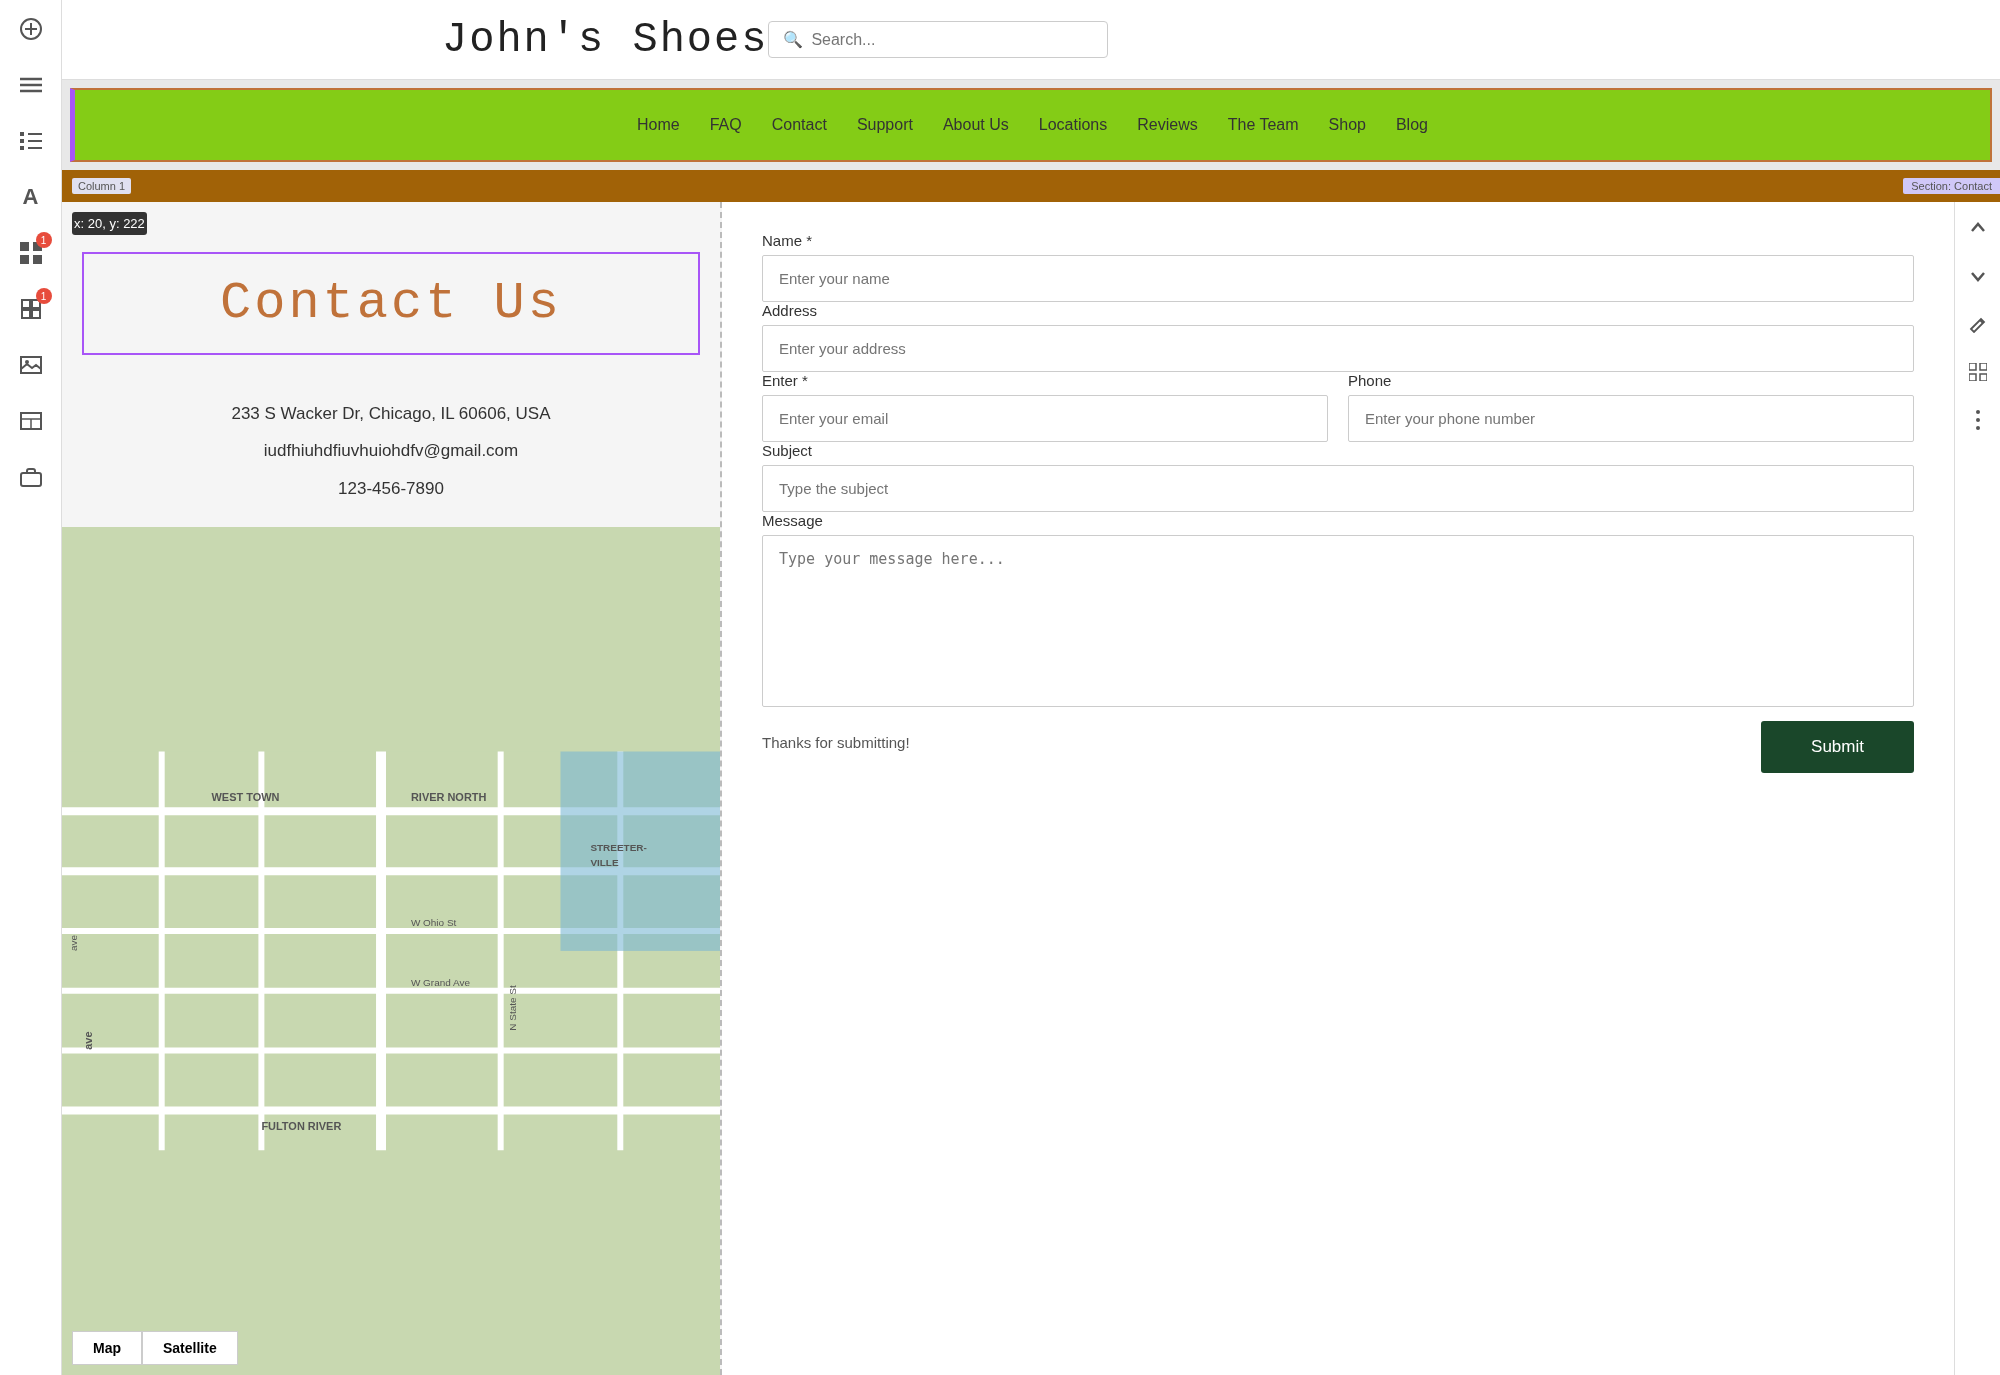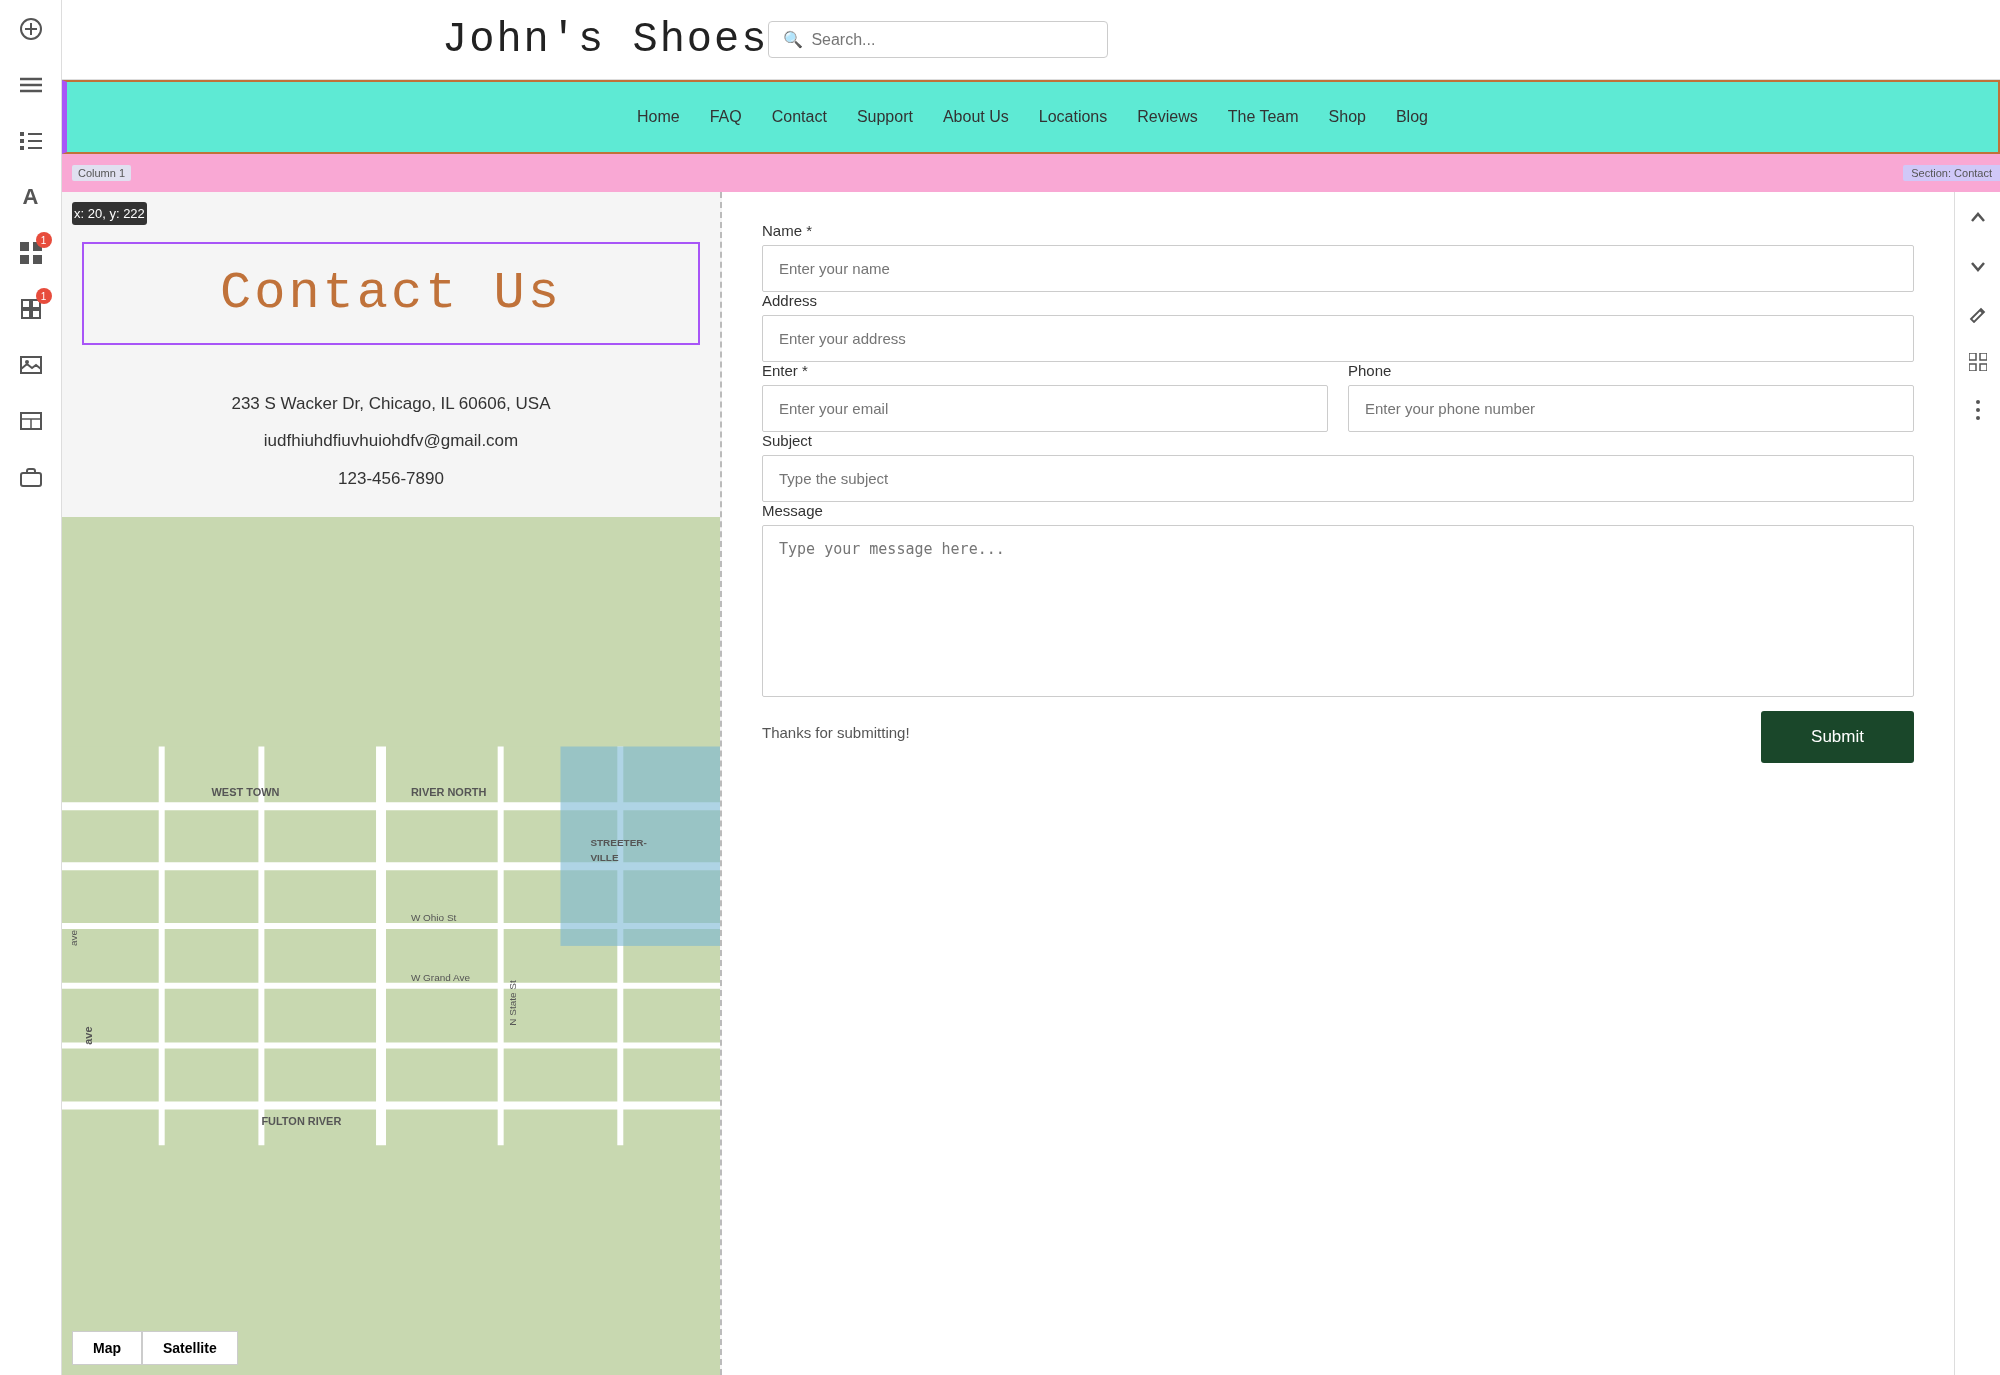--- a/index.html
+++ b/index.html
@@ -95,24 +95,24 @@
       background: transparent;
     }
     .search-icon-glyph {
       color: #888;
       margin-right: 8px;
       font-size: 16px;
     }
 
     
     .nav-bar-wrapper {
-      background: #5eead4;
+      background: #84cc16;
       border: 2px solid #c0723a;
       border-left: 5px solid #a855f7;
-      margin: 0;
+      margin: 8px;
       flex-shrink: 0;
     }
     .nav-bar {
       display: flex;
       align-items: center;
       justify-content: center;
       padding: 10px 20px;
       gap: 30px;
       height: 70px;
     }
@@ -120,22 +120,22 @@
       font-size: 16px;
       color: #333;
       cursor: pointer;
       white-space: nowrap;
     }
 
     
     .section-label-bar {
       display: flex;
       align-items: center;
-      background: #f9a8d4;
-      height: 38px;
+      background: #a16207;
+      height: 32px;
       padding: 0 10px;
       flex-shrink: 0;
       position: relative;
     }
     .column-label {
       font-size: 11px;
       color: #555;
       background: #e0e0f0;
       padding: 2px 6px;
       border-radius: 2px;

